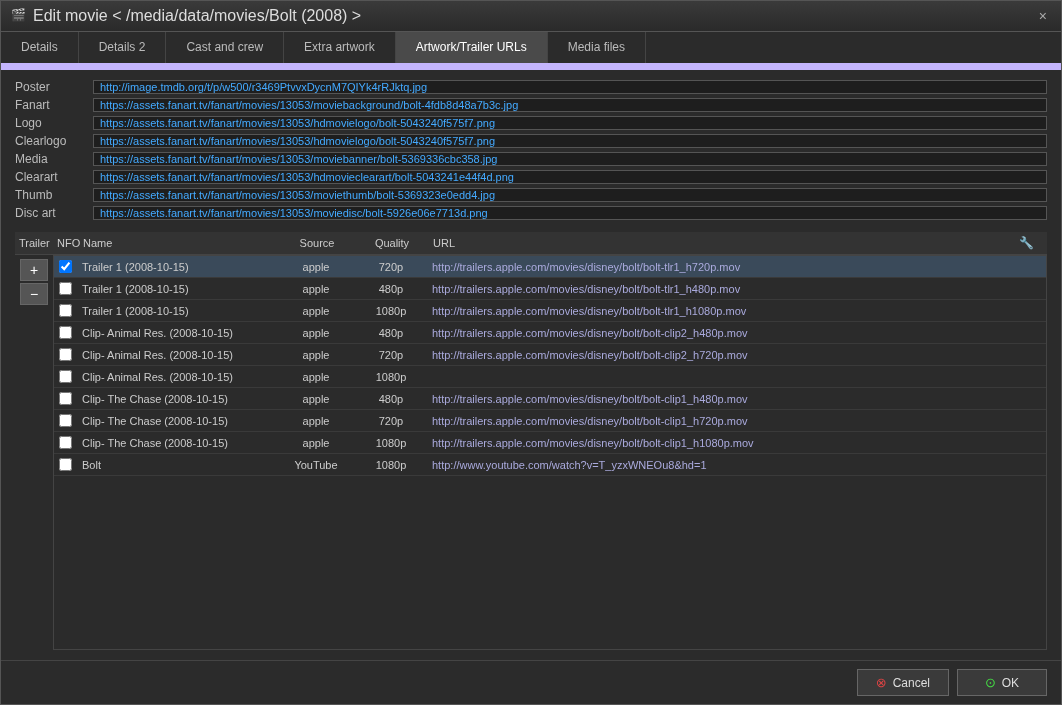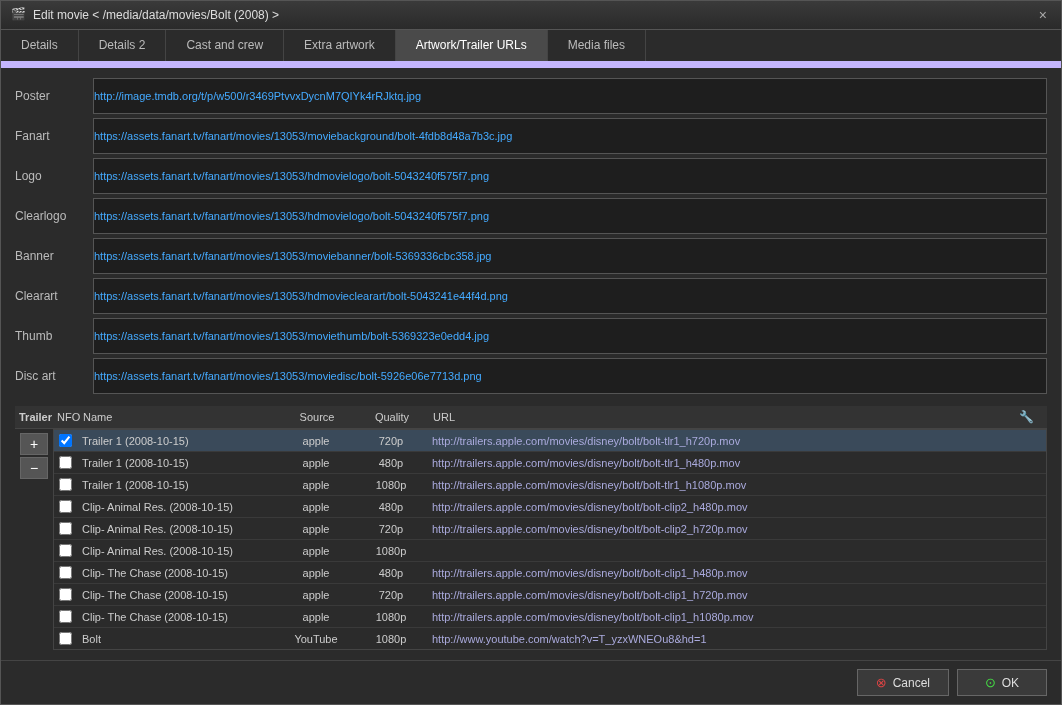--- a/index.html
+++ b/index.html
@@ -29,21 +29,21 @@
       min-height: 28px;
     }
     .title-bar-icon {
       width: 16px;
       height: 16px;
       margin-right: 6px;
       color: #f90;
     }
     .title-bar-text {
       color: #ddd;
-      font-size: 12px;
+      font-size: 16px;
     }
     .title-bar-close {
       margin-left: auto;
       cursor: pointer;
       color: #aaa;
       font-size: 14px;
       padding: 0 4px;
     }
     .tab-bar {
       display: flex;
@@ -87,23 +87,23 @@
       text-align: left;
       color: #bbb;
       font-size: 12px;
       flex-shrink: 0;
     }
     .form-input {
       flex: 1;
       background: #1e1e1e;
       border: 1px solid #555;
       color: #4af;
-      padding: 3px 0;
+      padding: 3px 6px;
       font-size: 11px;
-      height: 36px;
+      height: 14px;
       outline: none;
     }
     .divider {
       height: 8px;
     }
     .trailer-section {
       flex: 1;
       display: flex;
       flex-direction: column;
       overflow: hidden;
@@ -111,21 +111,21 @@
     }
     .trailer-header {
       display: flex;
       align-items: center;
       padding: 4px 0;
       border-bottom: 1px solid #444;
       background: #333;
       font-size: 11px;
       color: #ccc;
     }
-    .col-nfo { width: 38px; padding: 0 4px; text-align: center; font-weight: bold; }
+    .col-nfo { width: 38px; padding: 0 4px; text-align: center; }
     .col-check { width: 24px; padding: 0 4px; text-align: center; }
     .col-name { width: 200px; padding: 0 6px; }
     .col-source { width: 80px; padding: 0 6px; text-align: center; }
     .col-quality { width: 70px; padding: 0 6px; text-align: center; }
     .col-url { flex: 1; padding: 0 6px; }
     .col-actions { width: 28px; }
     .ctrl-btn {
       width: 28px;
       height: 22px;
       background: #555;
@@ -233,21 +233,21 @@
       </div>
       <div class="form-row">
         <span class="form-label">Logo</span>
         <input class="form-input" type="text" value="https://assets.fanart.tv/fanart/movies/13053/hdmovielogo/bolt-5043240f575f7.png" style="">
       </div>
       <div class="form-row">
         <span class="form-label">Clearlogo</span>
         <input class="form-input" type="text" value="https://assets.fanart.tv/fanart/movies/13053/hdmovielogo/bolt-5043240f575f7.png" style="">
       </div>
       <div class="form-row">
-        <span class="form-label">Banner</span>
+        <span class="form-label">Media</span>
         <input class="form-input" type="text" value="https://assets.fanart.tv/fanart/movies/13053/moviebanner/bolt-5369336cbc358.jpg" style="">
       </div>
       <div class="form-row">
         <span class="form-label">Clearart</span>
         <input class="form-input" type="text" value="https://assets.fanart.tv/fanart/movies/13053/hdmovieclearart/bolt-5043241e44f4d.png" style="">
       </div>
       <div class="form-row">
         <span class="form-label">Thumb</span>
         <input class="form-input" type="text" value="https://assets.fanart.tv/fanart/movies/13053/moviethumb/bolt-5369323e0edd4.jpg" style="">
       </div>

